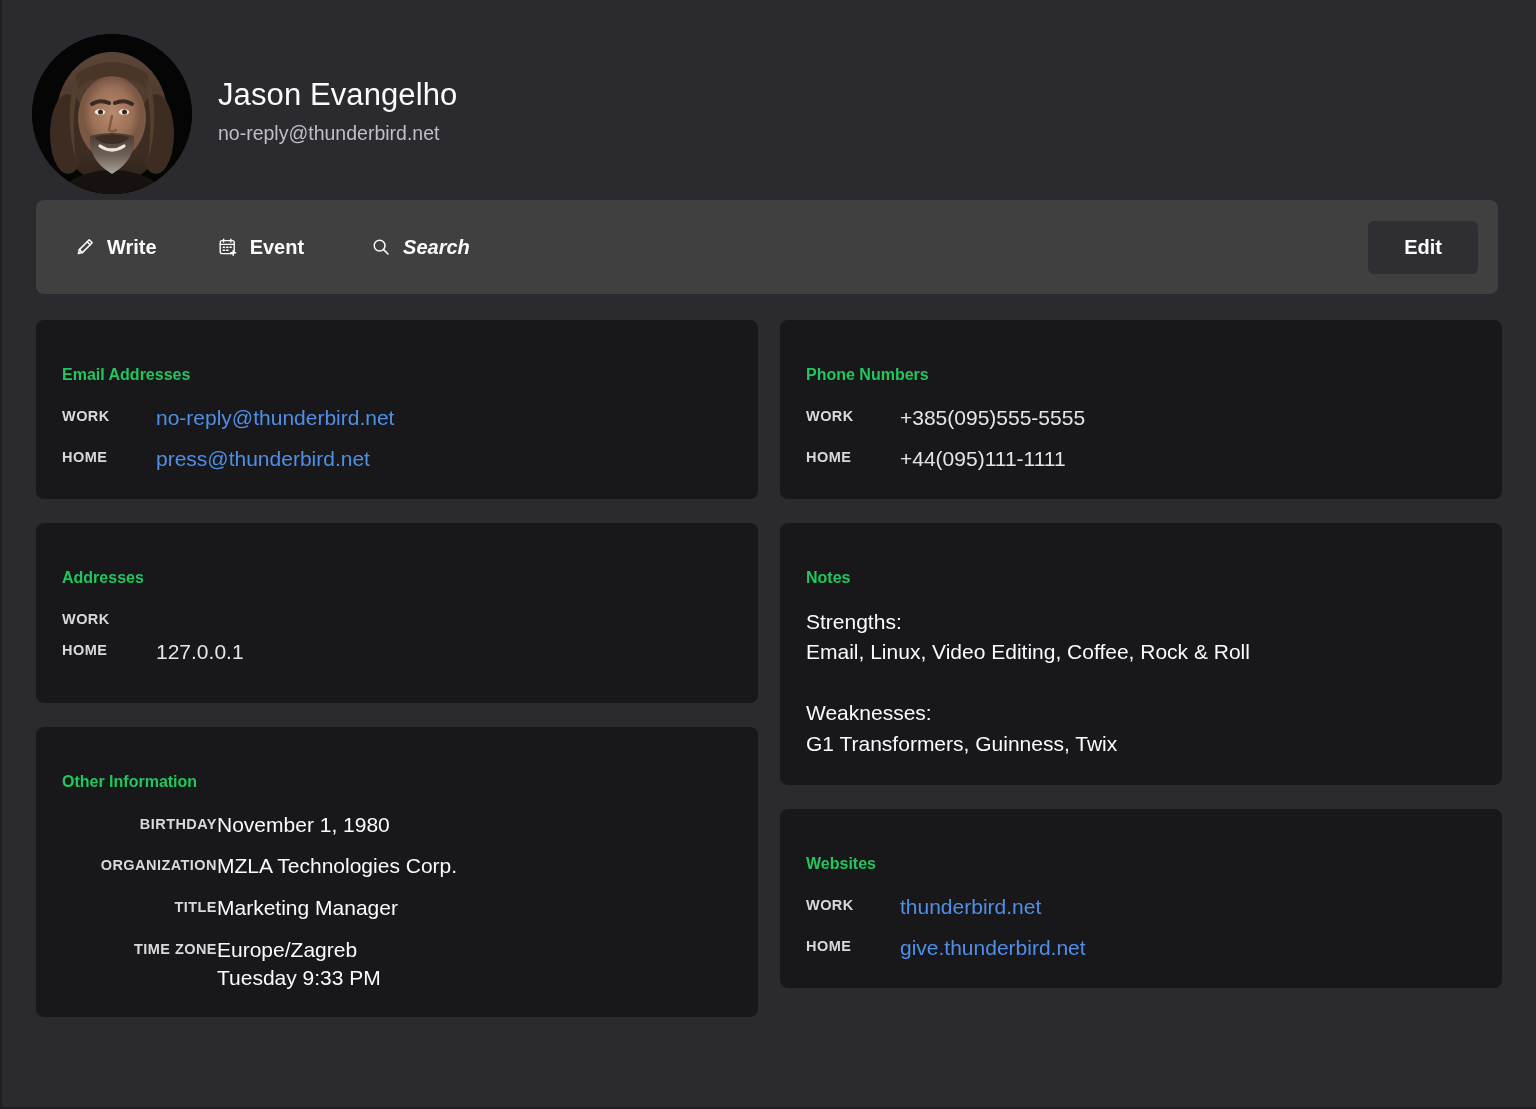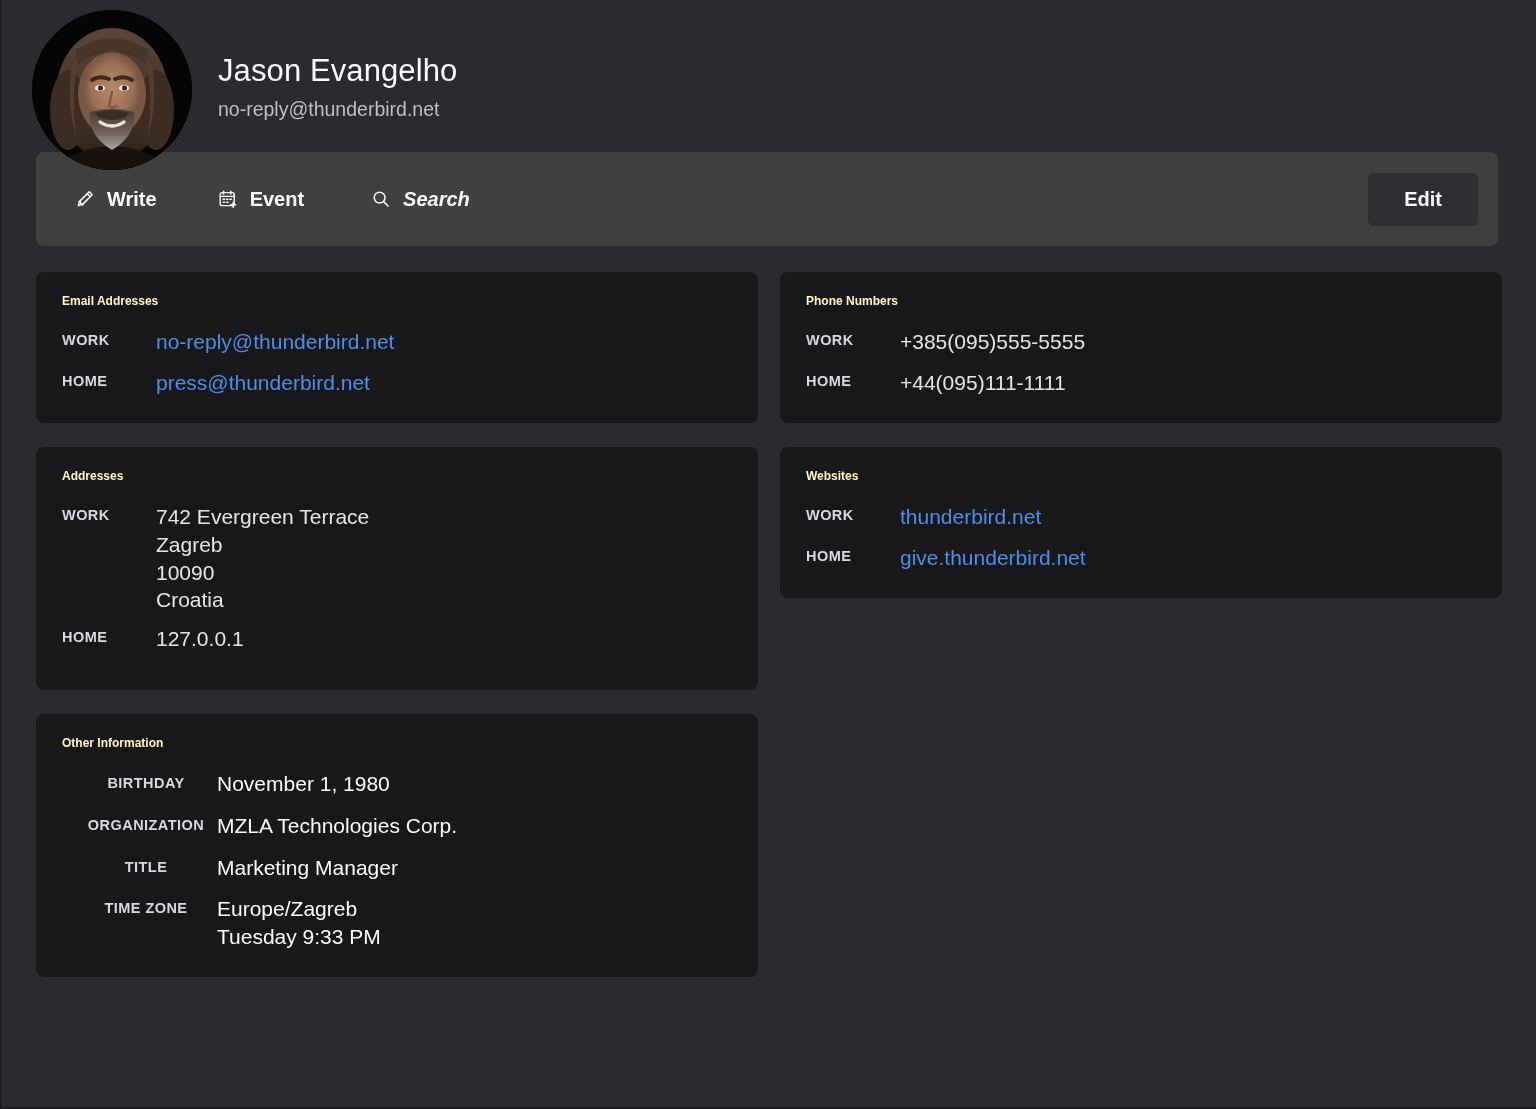--- a/index.html
+++ b/index.html
@@ -17,21 +17,21 @@
     -webkit-font-smoothing: antialiased;
     border-left: 2px solid #1f1e22;
     border-bottom: 2px solid #1f1e22;
   }
 
   
   .contact-header {
     display: flex;
     align-items: center;
     padding: 28px 0 0 30px;
-    height: 152px;
+    height: 200px;
   }
   .avatar {
     width: 160px;
     height: 160px;
     border-radius: 50%;
     background: #000;
     overflow: hidden;
     position: relative;
     flex: 0 0 auto;
   }
@@ -115,25 +115,26 @@
     align-items: start;
   }
   .col { display: flex; flex-direction: column; gap: 24px; }
 
   .card {
     background: #18181b;
     border-radius: 8px;
     padding: 22px 26px 26px 26px;
   }
   .card-title {
-    font-size: 12px;
-    font-weight: 700;
-    color: #fef9c3;
+    font-size: 16px;
+    font-weight: 700;
+    color: #22c55e;
     margin-bottom: 20px;
     line-height: 1.2;
+    margin-top: 23px;
   }
 
   
   .row {
     display: flex;
     align-items: flex-start;
     margin-bottom: 13px;
   }
   .row:last-child { margin-bottom: 0; }
   .row-label {
@@ -166,21 +167,21 @@
     color: #fbfbfe;
     white-space: pre-line;
   }
 
   
   .info-row { display: flex; align-items: flex-start; margin-bottom: 14px; }
   .info-row:last-child { margin-bottom: 0; }
   .info-label {
     flex: 0 0 auto;
     width: 155px;
-    text-align: center;
+    text-align: right;
     font-size: 14.5px;
     font-weight: 700;
     letter-spacing: 0.45px;
     color: #d8d8de;
     text-transform: uppercase;
     padding-top: 5px;
     padding-left: 13px;
   }
   .info-value {
     font-size: 21px;
@@ -311,24 +312,20 @@
       <div class="row">
         <div class="row-label">HOME</div>
         <div class="row-value link">press@thunderbird.net</div>
       </div>
     </div>
 
     <div class="card card-addresses">
       <div class="card-title">Addresses</div>
       <div class="row">
         <div class="row-label">WORK</div>
-        <div class="row-value">742 Evergreen Terrace
-Zagreb
-10090
-Croatia</div>
       </div>
       <div class="row">
         <div class="row-label">HOME</div>
         <div class="row-value">127.0.0.1</div>
       </div>
     </div>
 
     <div class="card card-other">
       <div class="card-title">Other Information</div>
       <div class="info-row">
@@ -359,20 +356,28 @@
       <div class="row">
         <div class="row-label">WORK</div>
         <div class="row-value">+385(095)555-5555</div>
       </div>
       <div class="row">
         <div class="row-label">HOME</div>
         <div class="row-value">+44(095)111-1111</div>
       </div>
     </div>
 
+    <div class="card card-notes">
+      <div class="card-title">Notes</div>
+      <div class="notes-body">Strengths:
+Email, Linux, Video Editing, Coffee, Rock &amp; Roll
+
+Weaknesses:
+G1 Transformers, Guinness, Twix</div>
+    </div>
 
     <div class="card card-websites">
       <div class="card-title">Websites</div>
       <div class="row">
         <div class="row-label">WORK</div>
         <div class="row-value link">thunderbird.net</div>
       </div>
       <div class="row">
         <div class="row-label">HOME</div>
         <div class="row-value link">give.thunderbird.net</div>

